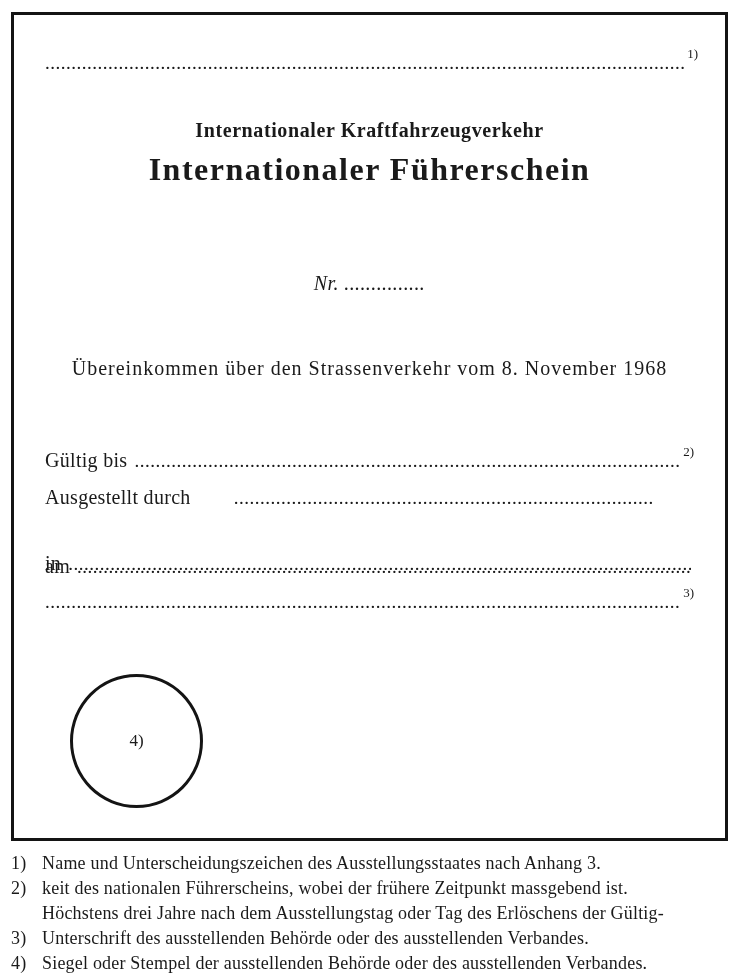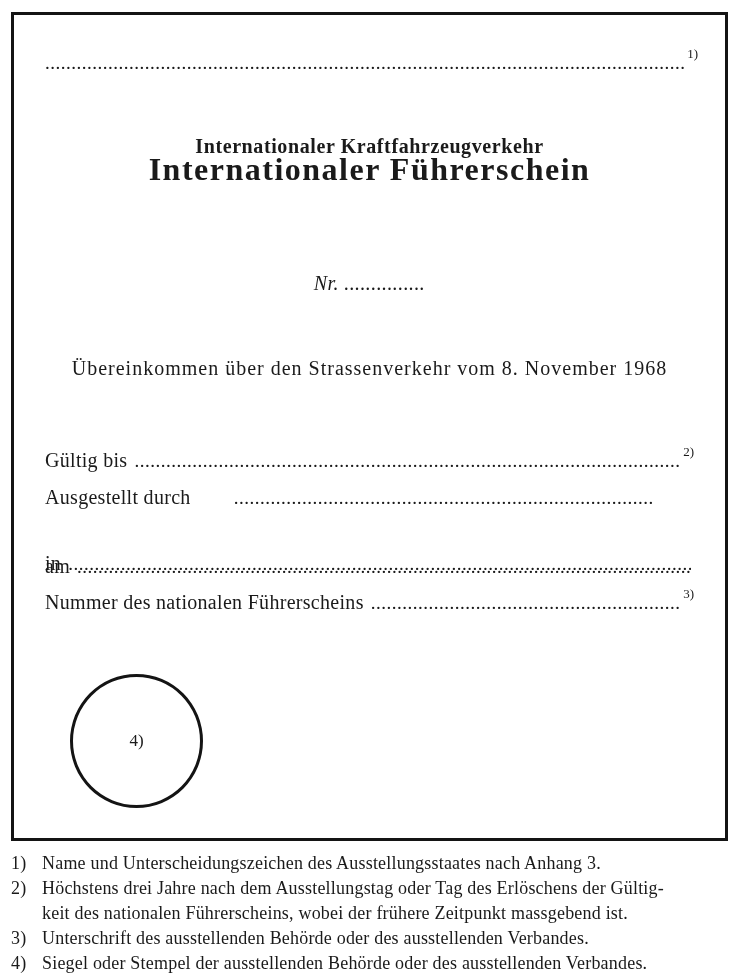--- a/index.html
+++ b/index.html
@@ -62,21 +62,20 @@
   }
   .heading1 {
     position: absolute;
     left: 0; right: 0;
     top: 102px;
     text-align: center;
     font-size: 20px;
     font-weight: bold;
     letter-spacing: 0.6px;
     line-height: 26px;
-    margin-top: 16px;
   }
   .heading2 {
     position: absolute;
     left: 0; right: 0;
     top: 139px;
     text-align: center;
     font-size: 32px;
     font-weight: bold;
     letter-spacing: 1.5px;
     line-height: 30px;
@@ -176,21 +175,20 @@
       <span class="sup"></span>
     </div>
 
     <div class="dotrow frow f3">
       <span class="label">am</span>
       <span class="leader">........................................................................................................................................................................................................</span>
       <span class="sup"></span>
     </div>
 
     <div class="dotrow frow f4">
-      <span class="label">Nummer des nationalen Führerscheins</span>
       <span class="leader">........................................................................................................................................................................................................</span>
       <span class="sup">3)</span>
     </div>
 
     <div class="stamp-circle">
       <span>4)</span>
     </div>
 
   </div>
 
@@ -199,22 +197,22 @@
     <div class="fn">
       <span class="fn-num">1)</span>
       <span class="fn-text">
         <span class="fn-line">Name und Unterscheidungszeichen des Ausstellungsstaates nach Anhang 3.</span>
       </span>
     </div>
 
     <div class="fn">
       <span class="fn-num">2)</span>
       <span class="fn-text">
+        <span class="fn-line">keit des nationalen Führerscheins, wobei der frühere Zeitpunkt massgebend ist.</span>
         <span class="fn-line">Höchstens drei Jahre nach dem Ausstellungstag oder Tag des Erlöschens der Gültig-</span>
-        <span class="fn-line">keit des nationalen Führerscheins, wobei der frühere Zeitpunkt massgebend ist.</span>
       </span>
     </div>
 
     <div class="fn">
       <span class="fn-num">3)</span>
       <span class="fn-text">
         <span class="fn-line">Unterschrift des ausstellenden Behörde oder des ausstellenden Verbandes.</span>
       </span>
     </div>
 

